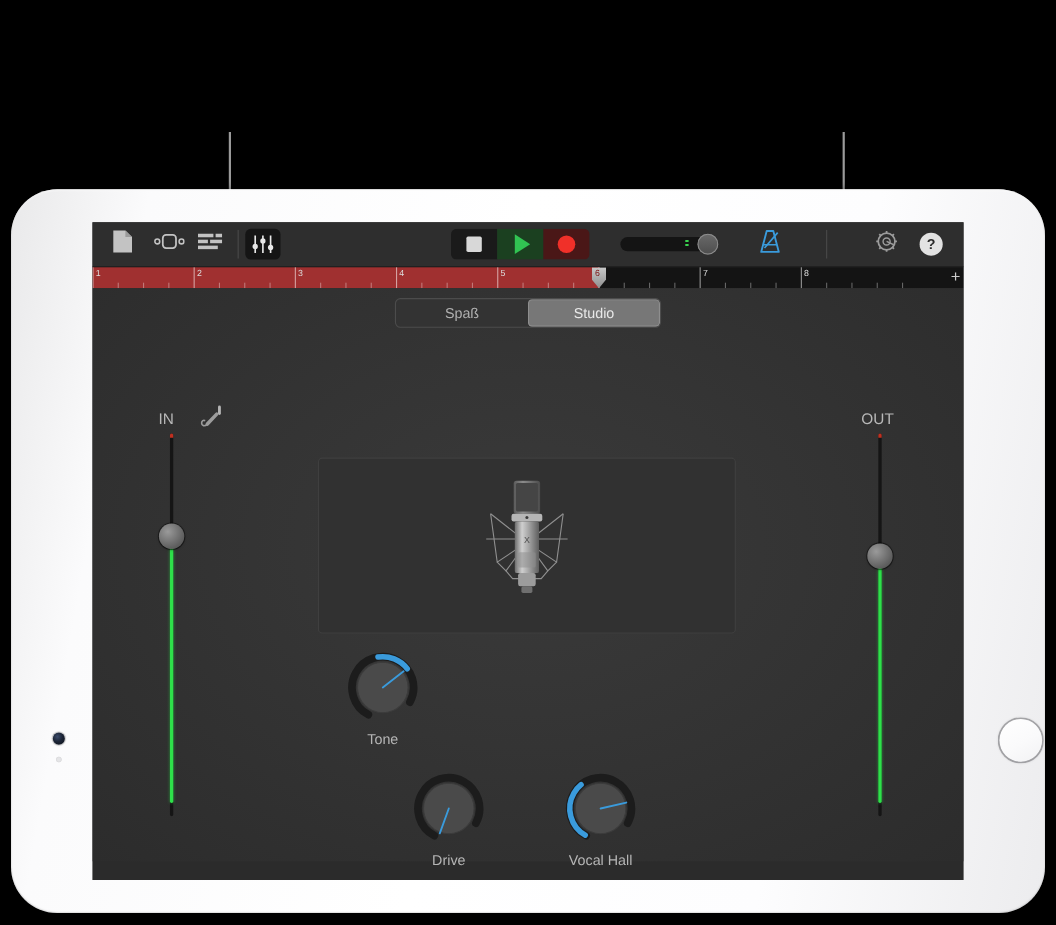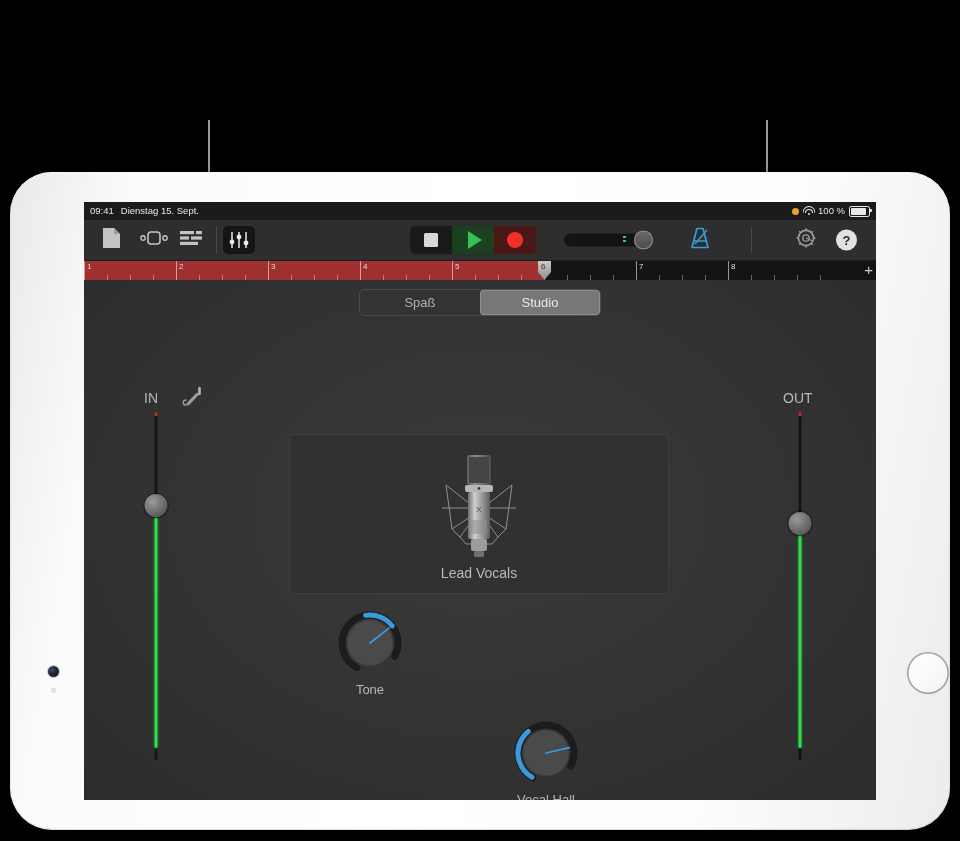--- a/index.html
+++ b/index.html
@@ -128,38 +128,20 @@
   <div class="callout" style="left:599px;top:322px;width:169px;height:2px;"></div>
 
   <div id="ipad">
     <div id="camera"></div>
     <div id="sensor"></div>
     <div id="home-button"></div>
   </div>
 
   <div id="screen">
 
-    <div id="statusbar">
-      <div class="sb-left">
-        <span>09:41</span>
-        <span>Dienstag 15. Sept.</span>
-      </div>
-      <div class="sb-right">
-        <span class="dot-orange"></span>
-        <span class="wifi">
-            <i class="a"></i>
-            <i class="b"></i>
-            <i class="c"></i>
-          </span>
-        <span>100 %</span>
-        <span class="battery">
-            <i></i>
-          </span>
-      </div>
-    </div>
 
     <div id="toolbar">
 
       <div class="tb-icon" style="left:18px;">
         <svg width="19" height="22" viewBox="0 0 19 22">
             <path d="M1 1h11l6 6v14H1z" fill="#c3c3c3"></path>
             <path d="M12 1v6h6" fill="#9a9a9a"></path>
           </svg>
       </div>
 
@@ -356,38 +338,48 @@
             <circle cx="43" cy="37.5" r="1.4" fill="#3a3a3a"></circle>
 
             <rect x="32" y="41" width="22" height="47" rx="2" fill="url(#mbody)"></rect>
             <rect x="35" y="69" width="16" height="14" rx="1.5" fill="#8f8f8f" opacity=".55"></rect>
             <text x="43" y="61" font-size="8" fill="#4d4d4d" text-anchor="middle" font-family="Liberation Sans, sans-serif">X</text>
 
             <rect x="35" y="88" width="16" height="12" rx="2" fill="#9c9c9c"></rect>
             <rect x="38" y="100" width="10" height="6" rx="1.5" fill="#6f6f6f"></rect>
           </svg>
         </div>
-        <div id="micname">Lead Vocals</div>
-      </div>
-
-      <div class="knob-wrap" style="left:236px;top:330px;width:100px;">
+      </div>
+
+      <div class="knob-wrap" style="left:214px;top:330px;width:100px;">
         <div class="knob">
           <svg width="66" height="66" viewBox="0 0 66 66">
             <circle cx="33" cy="33" r="28" fill="none" stroke="#1c1c1c" stroke-width="7" stroke-dasharray="131.9 175.9" stroke-linecap="round" transform="rotate(118 33 33)"></circle>
             <circle cx="33" cy="33" r="23" fill="#4a4a4a"></circle>
             <circle cx="33" cy="33" r="23" fill="none" stroke="#3c3c3c" stroke-width="1"></circle>
             <circle cx="33" cy="33" r="28" fill="none" stroke="#3a9bdc" stroke-width="5" stroke-dasharray="30 175.9" stroke-linecap="round" transform="rotate(261 33 33)"></circle>
             <line x1="33" y1="33" x2="33" y2="9" stroke="#3a9bdc" stroke-width="1.7" stroke-linecap="round" transform="rotate(52 33 33)"></line>
           </svg>
         </div>
         <div class="knob-label">Tone</div>
       </div>
 
 
 
+      <div class="knob-wrap" style="left:274px;top:440px;width:100px;">
+        <div class="knob">
+          <svg width="66" height="66" viewBox="0 0 66 66">
+            <circle cx="33" cy="33" r="28" fill="none" stroke="#1c1c1c" stroke-width="7" stroke-dasharray="131.9 175.9" stroke-linecap="round" transform="rotate(118 33 33)"></circle>
+            <circle cx="33" cy="33" r="23" fill="#4a4a4a"></circle>
+            <circle cx="33" cy="33" r="23" fill="none" stroke="#3c3c3c" stroke-width="1"></circle>
+            <line x1="33" y1="33" x2="33" y2="9" stroke="#3a9bdc" stroke-width="1.7" stroke-linecap="round" transform="rotate(-160 33 33)"></line>
+          </svg>
+        </div>
+        <div class="knob-label">Drive</div>
+      </div>
 
       <div class="knob-wrap" style="left:412px;top:440px;width:100px;">
         <div class="knob">
           <svg width="66" height="66" viewBox="0 0 66 66">
             <circle cx="33" cy="33" r="28" fill="none" stroke="#1c1c1c" stroke-width="7" stroke-dasharray="131.9 175.9" stroke-linecap="round" transform="rotate(118 33 33)"></circle>
             <circle cx="33" cy="33" r="23" fill="#4a4a4a"></circle>
             <circle cx="33" cy="33" r="23" fill="none" stroke="#3c3c3c" stroke-width="1"></circle>
             <circle cx="33" cy="33" r="28" fill="none" stroke="#3a9bdc" stroke-width="5" stroke-dasharray="54 175.9" stroke-linecap="round" transform="rotate(120 33 33)"></circle>
             <line x1="33" y1="33" x2="33" y2="9" stroke="#3a9bdc" stroke-width="1.7" stroke-linecap="round" transform="rotate(77 33 33)"></line>
           </svg>

